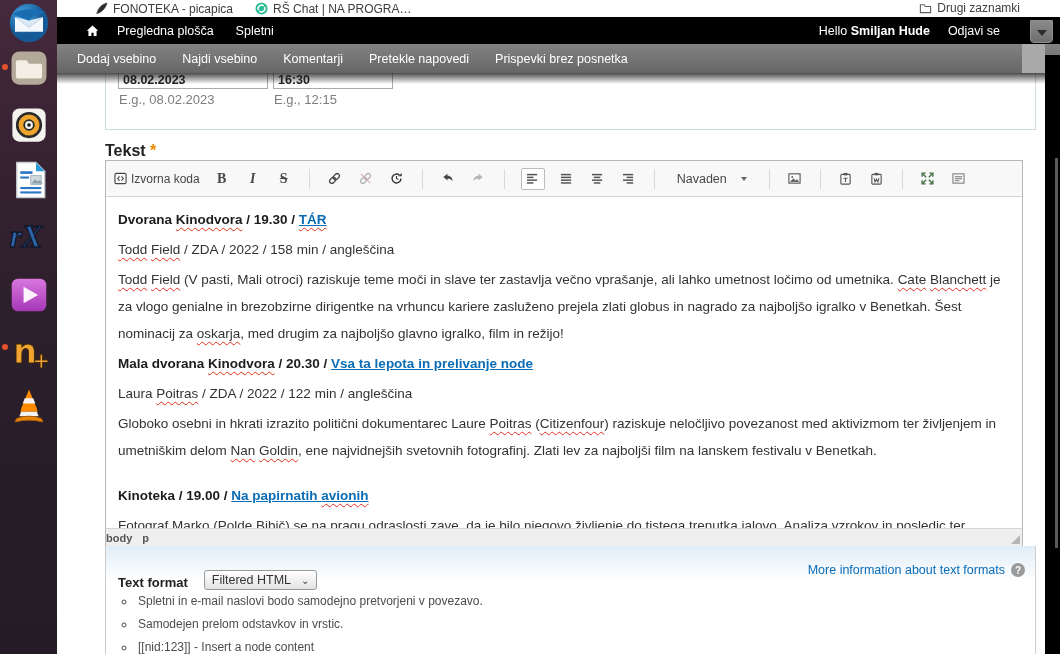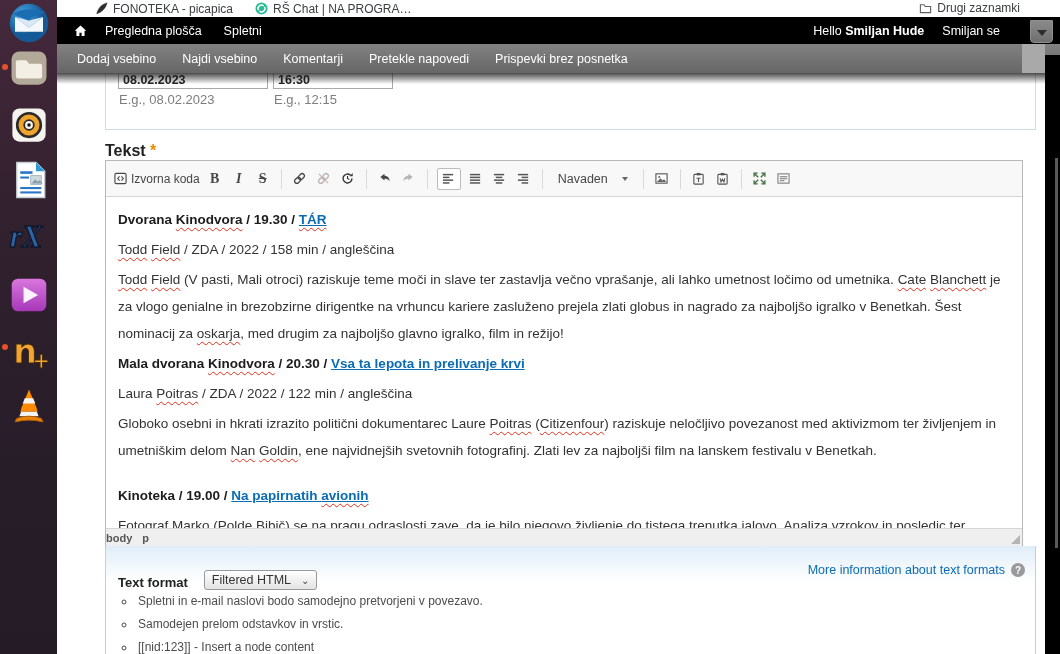--- a/index.html
+++ b/index.html
@@ -15,21 +15,21 @@
 
   
   .browser { position:absolute; left:57px; top:0; width:1003px; height:654px; background:#fff; }
 
   .bookmarks-bar { position:absolute; left:0; top:0; width:1003px; height:17px; background:#fff;
                    display:flex; align-items:center; padding-left:38px; font-size:12px; color:#3c4043; }
   .bm { display:flex; align-items:center; gap:5px; margin-right:22px; white-space:nowrap; cursor:pointer; }
   .bm-other { position:absolute; right:18px; top:1px; display:flex; align-items:center; gap:5px; }
 
   .admin-bar { position:absolute; left:0; top:17px; width:1003px; height:27px; background:#000;
-               display:flex; align-items:center; padding-left:17px; color:#fff; font-size:12.5px; }
+               display:flex; align-items:center; padding-left:29px; color:#fff; font-size:12.5px; }
   .admin-link { color:#fff; margin-right:22px; cursor:pointer; }
   .admin-right { position:absolute; right:60px; display:flex; align-items:center; gap:18px; }
   .tb-toggle { position:absolute; right:7px; top:20px; width:23px; height:23px; border:1px solid #8f8f8f;
                background:linear-gradient(#8a8a8a,#6f6f6f); border-radius:0 0 4px 4px; z-index:8; cursor:pointer; }
   .caret-down { position:absolute; left:6px; top:9px; width:0; height:0;
                 border-left:5px solid transparent; border-right:5px solid transparent; border-top:6px solid #2d2d2d; }
 
   .shortcut-bar { position:absolute; left:0; top:44px; width:1003px; height:29px;
                   background:linear-gradient(#828282,#666); display:flex; align-items:center;
                   padding-left:20px; color:#fff; font-size:12.5px; }
@@ -48,21 +48,21 @@
                 padding:0 4px; background:#fff; }
   .hint { position:absolute; top:20px; font-size:13px; color:#7d7d7d; }
 
   .tekst-label { position:absolute; left:48px; top:69px; font-size:16px; font-weight:bold; color:#212121; }
   .req { color:#ee8b00; }
 
   
   .editor { position:absolute; left:48px; top:87px; width:918px; height:386px;
             border:1px solid #b8b8b8; background:#fff; }
   .ck-toolbar { height:36px; background:#f8f8f8; border-bottom:1px solid #d6d6d6;
-                display:flex; align-items:center; padding:0 8px; gap:6px; color:#474747; }
+                display:flex; align-items:center; padding:0 8px; gap:13px; color:#474747; }
   .ck-sep { width:1px; height:20px; background:#d9d9d9; margin:0 3px; }
   .ck-btn { display:flex; align-items:center; justify-content:center; min-width:18px; height:22px; cursor:pointer; }
   .ck-btn.active { background:#fff; border:1px solid #bcbcbc; border-radius:2px; width:24px; }
   .ck-btn.disabled { opacity:.38; }
   .ck-b { font-weight:bold; font-size:14px; font-family:"Liberation Serif",serif; }
   .ck-i { font-style:italic; font-weight:bold; font-size:14px; font-family:"Liberation Serif",serif; }
   .ck-s { font-weight:bold; font-size:14px; text-decoration:line-through; font-family:"Liberation Serif",serif; }
   .ck-src-label { font-size:12px; margin-left:4px; color:#474747; }
   .ck-combo { display:flex; align-items:center; gap:14px; font-size:12.5px; color:#474747;
               padding:2px 6px; cursor:pointer; }
@@ -249,21 +249,21 @@
         <svg width="13" height="12" viewBox="0 0 14 13">
             <path d="M7 0.5 L0.8 6.2 H2.6 V12 H5.8 V8.4 H8.2 V12 H11.4 V6.2 H13.2 Z" fill="#fff"></path>
           </svg>
       </span>
       <a class="admin-link">Pregledna plošča</a>
       <a class="admin-link">Spletni</a>
       <div class="admin-right">
         <span>
           <span>Hello</span>&nbsp;<b>Smiljan Hude</b>
         </span>
-        <a class="admin-link" style="margin:0">Smiljan se</a>
+        <a class="admin-link" style="margin:0">Odjavi se</a>
       </div>
     </div>
     <button class="tb-toggle">
       <span class="caret-down"></span>
     </button>
 
     <div class="shortcut-bar">
       <a>Dodaj vsebino</a>
       <a>Najdi vsebino</a>
       <a>Komentarji</a>
@@ -408,21 +408,21 @@
                 <path d="M3 5 h8 M3 7.2 h8 M3 9.4 h5"></path>
               </svg>
           </span>
         </div>
 
         <div class="ck-content">
           <p class="hd"><span>Dvorana <span class="sq">Kinodvora</span> / 19.30 / </span><a class="lnk hd-link"><span class="sq">TÁR</span></a></p>
           <p><span class="sq">Todd</span> <span class="sq">Field</span> / ZDA / 2022 / 158 min / angleščina</p>
           <p><span class="sq">Todd</span> <span class="sq">Field</span> (V pasti, Mali otroci) raziskuje teme moči in slave ter zastavlja večno vprašanje, ali lahko umetnost ločimo od umetnika. <span class="sq">Cate</span> <span class="sq">Blanchett</span> je za vlogo genialne in brezobzirne dirigentke na vrhuncu kariere zasluženo prejela zlati globus in nagrado za najboljšo igralko v Benetkah. Šest nominacij za <span class="sq">oskarja</span>, med drugim za najboljšo glavno igralko, film in režijo!</p>
 
-          <p class="hd"><span>Mala dvorana <span class="sq">Kinodvora</span> / 20.30 / </span><a class="lnk hd-link">Vsa ta lepota in prelivanje krvi</a></p>
+          <p class="hd"><span>Mala dvorana <span class="sq">Kinodvora</span> / 20.30 / </span><a class="lnk hd-link">Vsa ta lepota in prelivanje node</a></p>
           <p>Laura <span class="sq">Poitras</span> / ZDA / 2022 / 122 min / angleščina</p>
           <p>Globoko osebni in hkrati izrazito politični dokumentarec Laure <span class="sq">Poitras</span> (<span class="sq">Citizenfour</span>) raziskuje neločljivo povezanost med aktivizmom ter življenjem in umetniškim delom <span class="sq">Nan</span> <span class="sq">Goldin</span>, ene najvidnejših svetovnih fotografinj. Zlati lev za najboljši film na lanskem festivalu v Benetkah.</p>
 
           <p class="hd mt18"><span>Kinoteka / 19.00 / </span><a class="lnk hd-link">Na papirnatih <span class="sq">avionih</span></a></p>
           <p>Fotograf Marko (Polde Bibič) se na pragu odraslosti zave, da je bilo njegovo življenje do tistega trenutka jalovo. Analiza vzrokov in posledic ter iskanje rešitve v</p>
         </div>
 
         <div class="ck-path">
           <span>body</span>
           <span>p</span>

